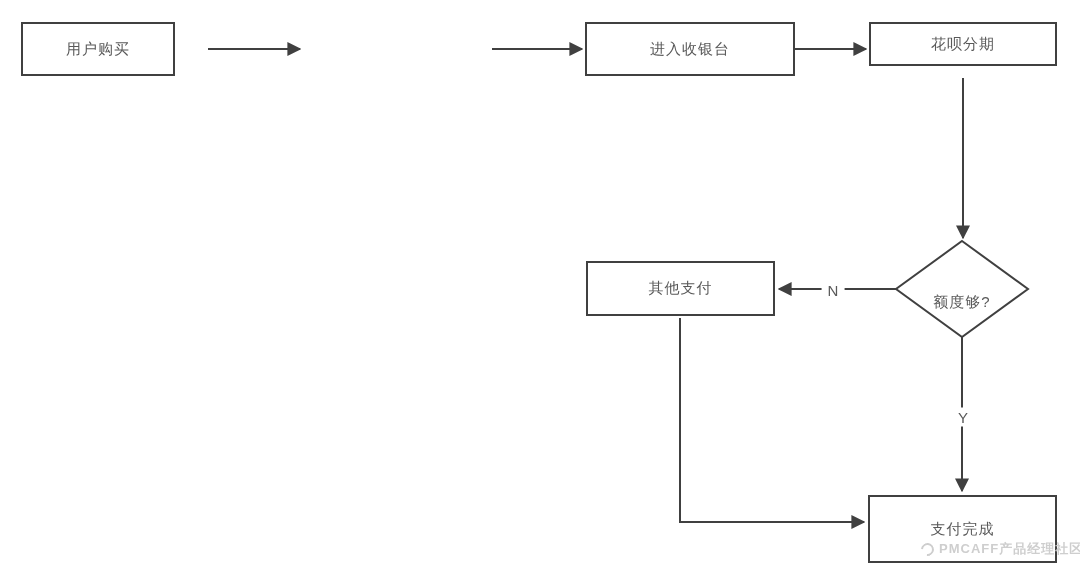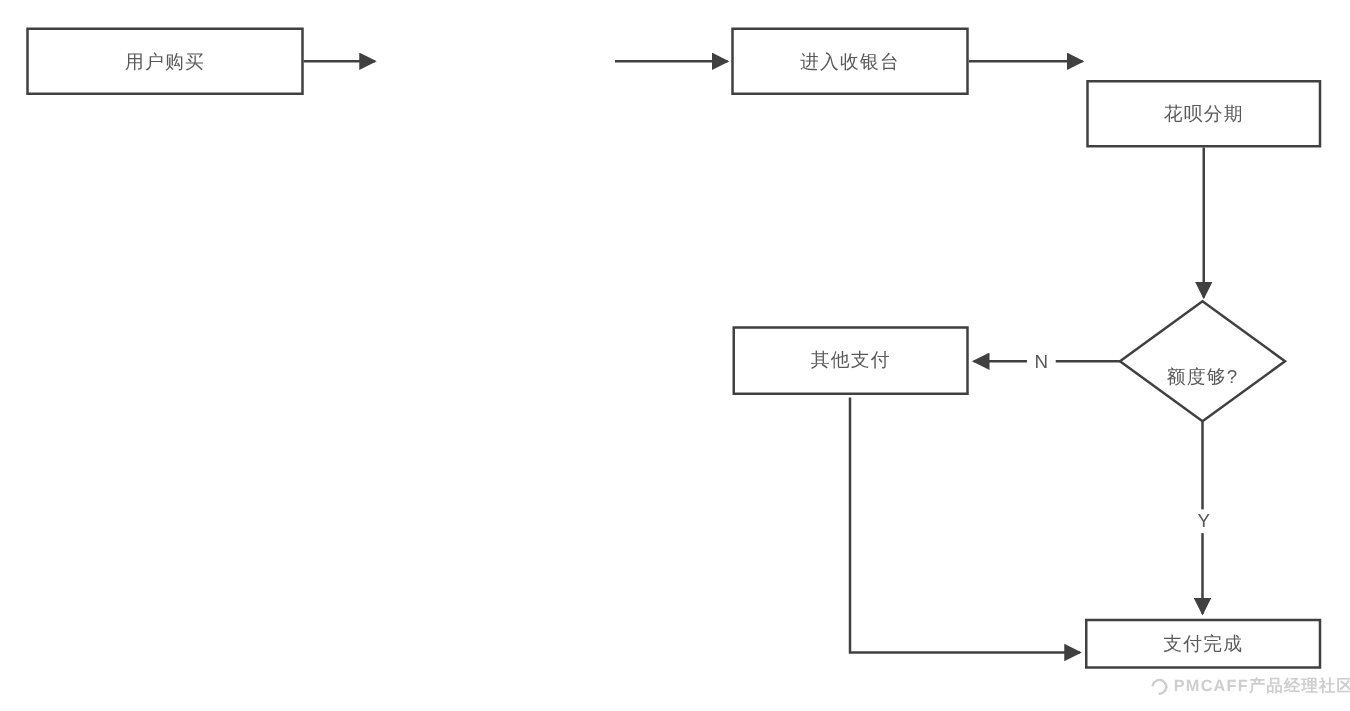--- a/index.html
+++ b/index.html
@@ -109,40 +109,40 @@
 
     <polygon class="diamond" points="962,241 1028,289 962,337 896,289"></polygon>
 
     <line x1="896" y1="289" x2="779" y2="289" marker-end="url(#arrow)"></line>
 
     <line x1="962" y1="337" x2="962" y2="491" marker-end="url(#arrow)"></line>
 
     <polyline points="680,318 680,522 864,522" marker-end="url(#arrow)"></polyline>
   </svg>
 
-  <div class="node" style="left:21px;  top:22px;  width:222px; height:54px;">
+  <div class="node" style="left:21px;  top:22px;  width:154px; height:54px;">
     <span>用户购买</span>
   </div>
 
 
-  <div class="node" style="left:585px; top:22px;  width:190px; height:54px;">
+  <div class="node" style="left:585px; top:22px;  width:210px; height:54px;">
     <span>进入收银台</span>
   </div>
 
-  <div class="node" style="left:869px; top:22px;  width:188px; height:54px;margin-top:42px;">
+  <div class="node" style="left:869px; top:22px;  width:188px; height:44px;">
     <span>花呗分期</span>
   </div>
 
   <div class="diamond-label" style="left:962px; top:302px;">额度够?</div>
 
   <div class="node" style="left:586px; top:261px; width:189px; height:55px;text-align:right;">
     <span>其他支付</span>
   </div>
 
-  <div class="node" style="left:868px; top:495px; width:189px; height:40px;">
+  <div class="node" style="left:868px; top:495px; width:189px; height:68px;">
     <span>支付完成</span>
   </div>
 
   <div class="edge-label" style="left:833px; top:290px;">N</div>
   <div class="edge-label" style="left:963px; top:417px;">Y</div>
 
   <div class="watermark">
     <span class="watermark-logo"></span>
     <span>PMCAFF产品经理社区</span>
   </div>

